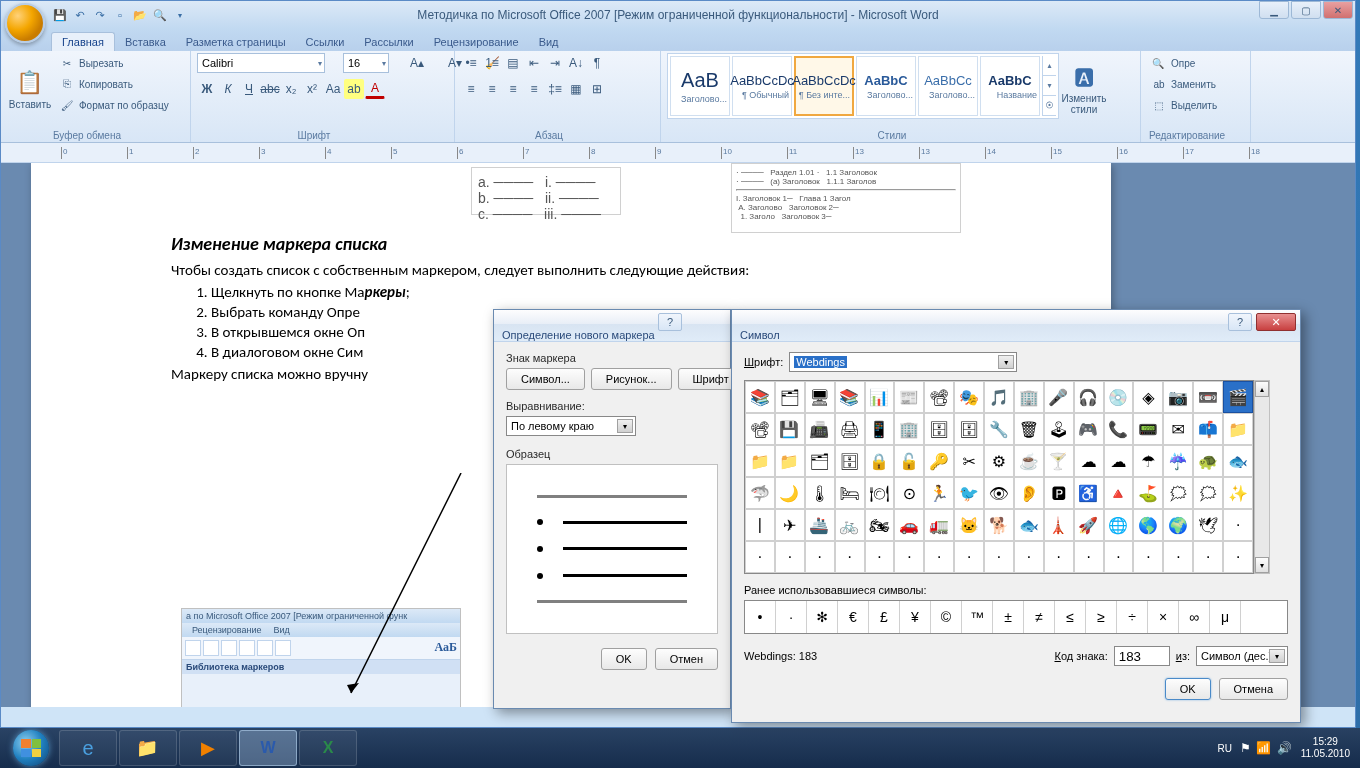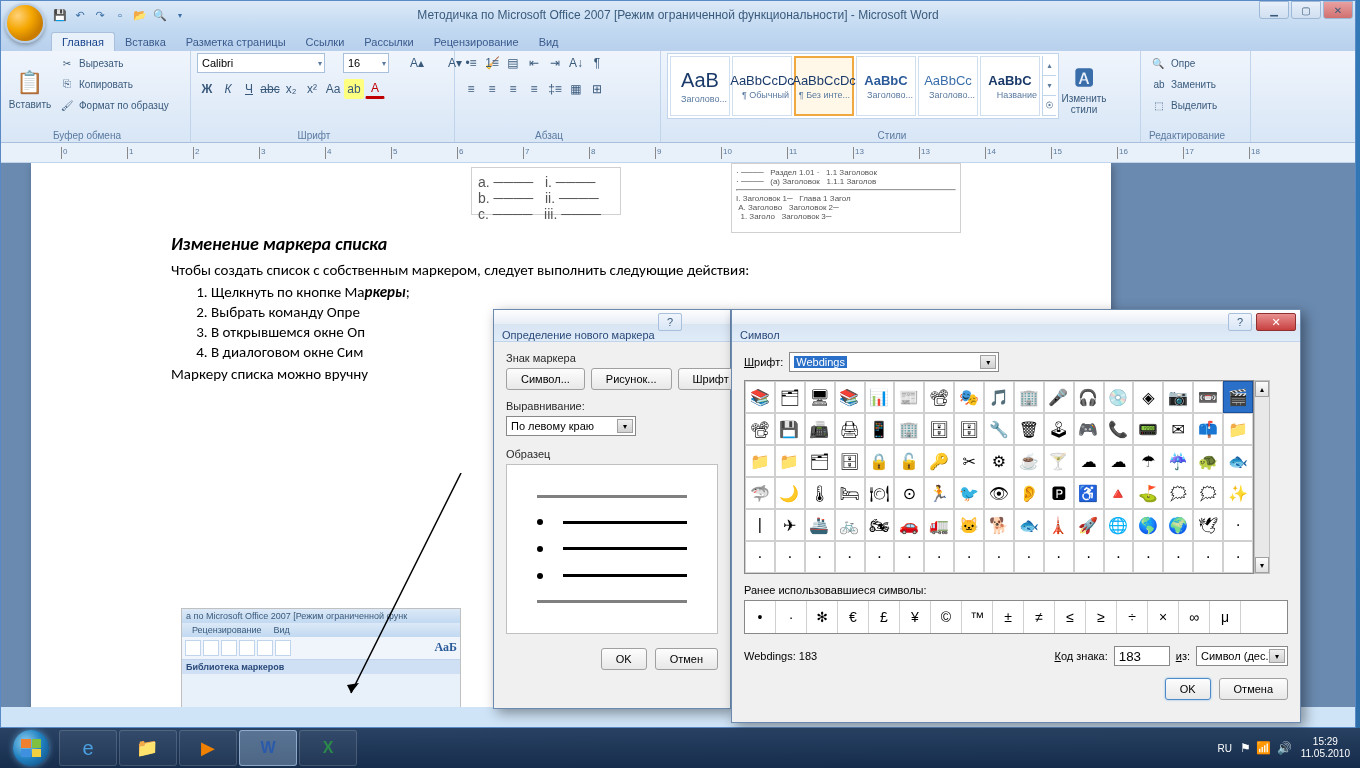--- a/index.html
+++ b/index.html
@@ -413,21 +413,21 @@
 
   <div class="dialog" style="left:730px;top:308px;width:570px;height:414px">
     <div class="dlg-title">
           <span>Символ</span>
       <div class="dlg-help">?</div>
       <div class="dlg-close">✕</div>
     </div>
     <div class="dlg-body">
       <div style="display:flex;align-items:center;gap:6px;margin-bottom:8px">
         <span><u>Ш</u>рифт:</span>
-        <div class="dlg-combo" style="width:210px">
+        <div class="dlg-combo" style="width:228px">
               <span style="background:#2a70c8;color:#fff;padding:0 2px">Webdings</span>
               <span class="arr">▾</span>
             </div>
       </div>
       <div style="display:flex">
         <div class="sym-grid" id="symgrid">
               <div class="sym-cell">📚</div>
               <div class="sym-cell">🗂</div>
               <div class="sym-cell">🖥</div>
               <div class="sym-cell">📚</div>

